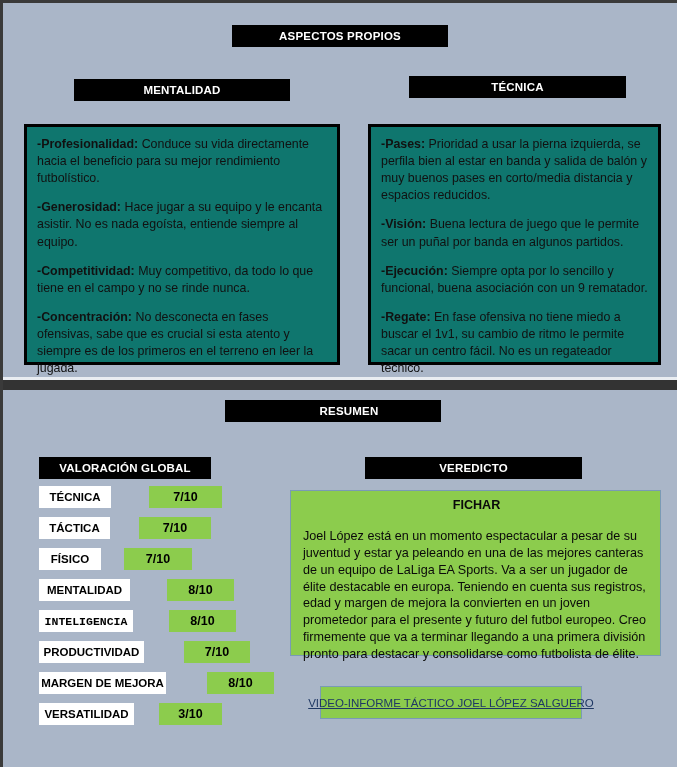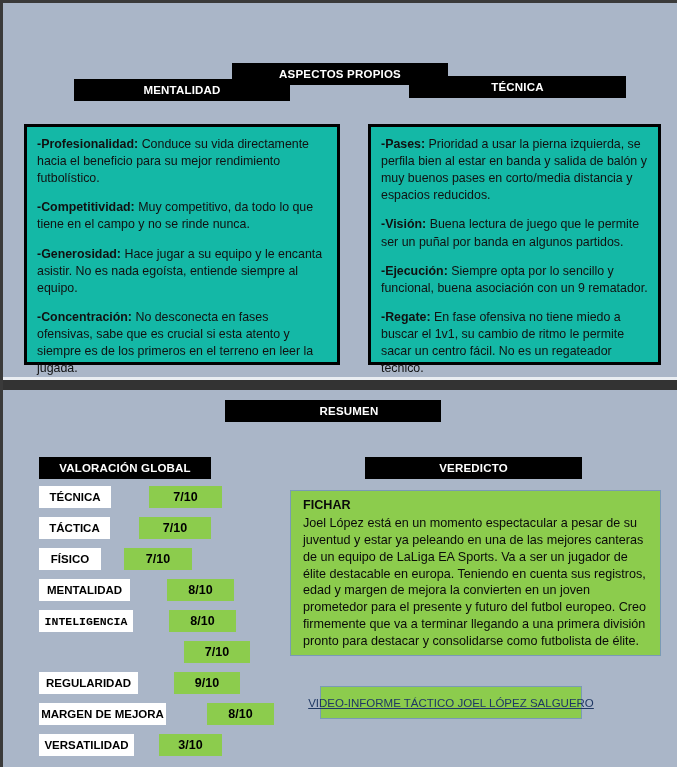--- a/index.html
+++ b/index.html
@@ -49,21 +49,21 @@
     justify-content: center;
     letter-spacing: .2px;
     white-space: nowrap;
     overflow: hidden;
   }
 
   
   .textbox {
     position: absolute;
     border: 3px solid #000000;
-    background: #14b8a6;
+    background: #0f766e;
     padding: 9px 10px 6px 10px;
     color: #111111;
     font-size: 12.4px;
     line-height: 1.38;
   }
   .textbox p {
     margin: 0 0 12px 0;
   }
   .textbox p:last-child { margin-bottom: 0; }
   .textbox b { font-weight: bold; }
@@ -116,23 +116,24 @@
     width: 371px;
     height: 166px;
     background: #8ccc4d;
     border: 1px solid #7a9ab5;
     padding: 6px 10px 6px 12px;
     color: #0a0a0a;
     font-size: 12.6px;
     line-height: 1.34;
   }
   .verdict-title {
+    text-align: center;
     font-weight: bold;
     font-size: 12.6px;
-    margin-bottom: 1px;
+    margin-bottom: 14px;
   }
   .verdict-body { margin: 0; }
 
   .video-box {
     position: absolute;
     left: 317px;
     top: 683px;
     width: 262px;
     height: 33px;
     background: #8ccc4d;
@@ -148,35 +149,35 @@
     font-weight: normal;
     white-space: nowrap;
     cursor: pointer;
   }
 </style>
 </head>
 <body>
 
 <div class="page">
 
-  <div class="banner" style="left:229px; top:22px; width:216px; height:22px; font-size:11.5px;margin-top:38px;">ASPECTOS PROPIOS</div>
+  <div class="banner" style="left:229px; top:22px; width:216px; height:22px; font-size:11.5px;">ASPECTOS PROPIOS</div>
 
   <div class="banner" style="left:71px; top:76px; width:216px; height:22px; font-size:11.5px;">MENTALIDAD</div>
 
   <div class="banner" style="left:406px; top:73px; width:217px; height:22px; font-size:11.5px;">TÉCNICA</div>
 
   <div class="textbox" style="left:21px; top:121px; width:316px; height:241px;">
     <p>
       <b>-Profesionalidad:</b><span> Conduce su vida directamente hacia el beneficio para su mejor rendimiento futbolístico.</span>
     </p>
     <p>
+      <b>-Generosidad:</b><span> Hace jugar a su equipo y le encanta asistir. No es nada egoísta, entiende siempre al equipo.</span>
+    </p>
+    <p>
       <b>-Competitividad:</b><span> Muy competitivo, da todo lo que tiene en el campo y no se rinde nunca.</span>
-    </p>
-    <p>
-      <b>-Generosidad:</b><span> Hace jugar a su equipo y le encanta asistir. No es nada egoísta, entiende siempre al equipo.</span>
     </p>
     <p>
       <b>-Concentración:</b><span> No desconecta en fases ofensivas, sabe que es crucial si esta atento y siempre es de los primeros en el terreno en leer la jugada.</span>
     </p>
   </div>
 
   <div class="textbox" style="left:365px; top:121px; width:293px; height:241px;">
     <p>
       <b>-Pases:</b><span> Prioridad a usar la pierna izquierda, se perfila bien al estar en banda y salida de balón y muy buenos pases en corto/media distancia y espacios reducidos.</span>
     </p>
@@ -216,25 +217,22 @@
       </div>
       <div class="rating-row">
         <div class="rating-label" style="left: 0px; width: 91px;">MENTALIDAD</div>
         <div class="rating-value" style="left: 128px; width: 67px; background: rgb(140, 204, 77);">8/10</div>
       </div>
       <div class="rating-row">
         <div class="rating-label" style="left: 0px; width: 94px; font-family: Liberation Mono, monospace;">INTELIGENCIA</div>
         <div class="rating-value" style="left: 130px; width: 67px; background: rgb(140, 204, 77);">8/10</div>
       </div>
       <div class="rating-row">
+        <div class="rating-label" style="left: 0px; width: 105px;">PRODUCTIVIDAD</div>
         <div class="rating-value" style="left: 145px; width: 66px; background: rgb(140, 204, 77);">7/10</div>
-      </div>
-      <div class="rating-row">
-        <div class="rating-label" style="left: 0px; width: 99px;">REGULARIDAD</div>
-        <div class="rating-value" style="left: 135px; width: 66px; background: rgb(140, 204, 77);">9/10</div>
       </div>
       <div class="rating-row">
         <div class="rating-label" style="left: 0px; width: 127px;">MARGEN DE MEJORA</div>
         <div class="rating-value" style="left: 168px; width: 67px; background: rgb(140, 204, 77);">8/10</div>
       </div>
       <div class="rating-row">
         <div class="rating-label" style="left: 0px; width: 95px; text-align: center;">VERSATILIDAD</div>
         <div class="rating-value" style="left: 120px; width: 63px; background: rgb(140, 204, 77);">3/10</div>
       </div>
     </div>

